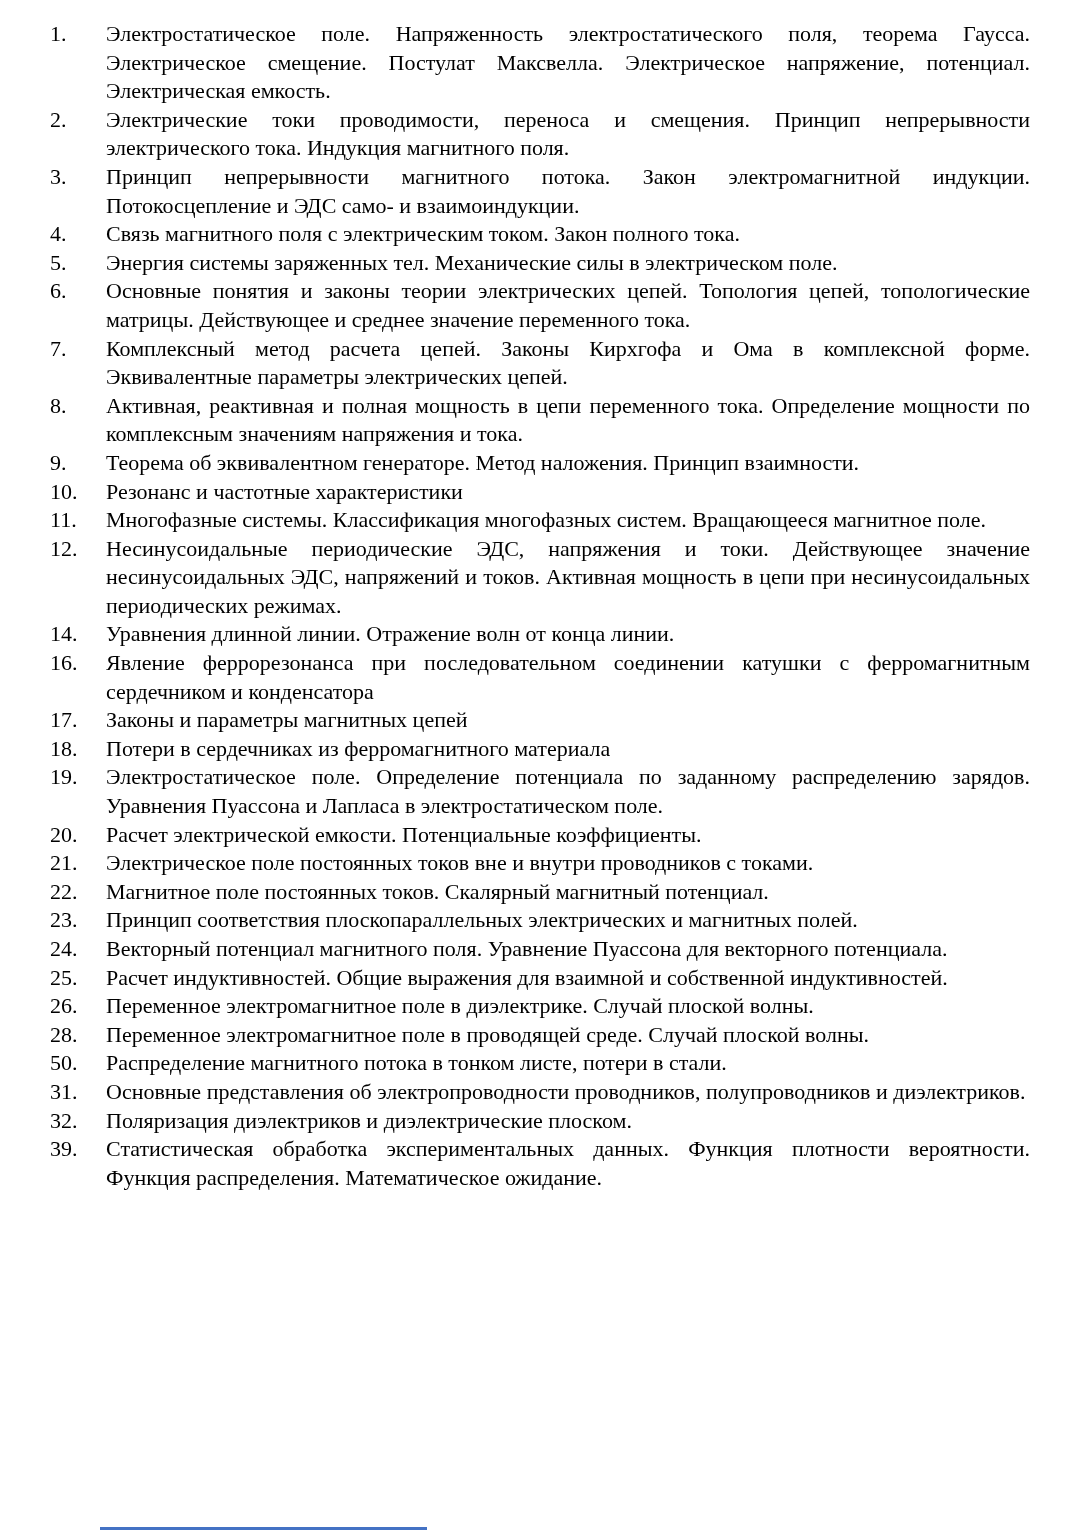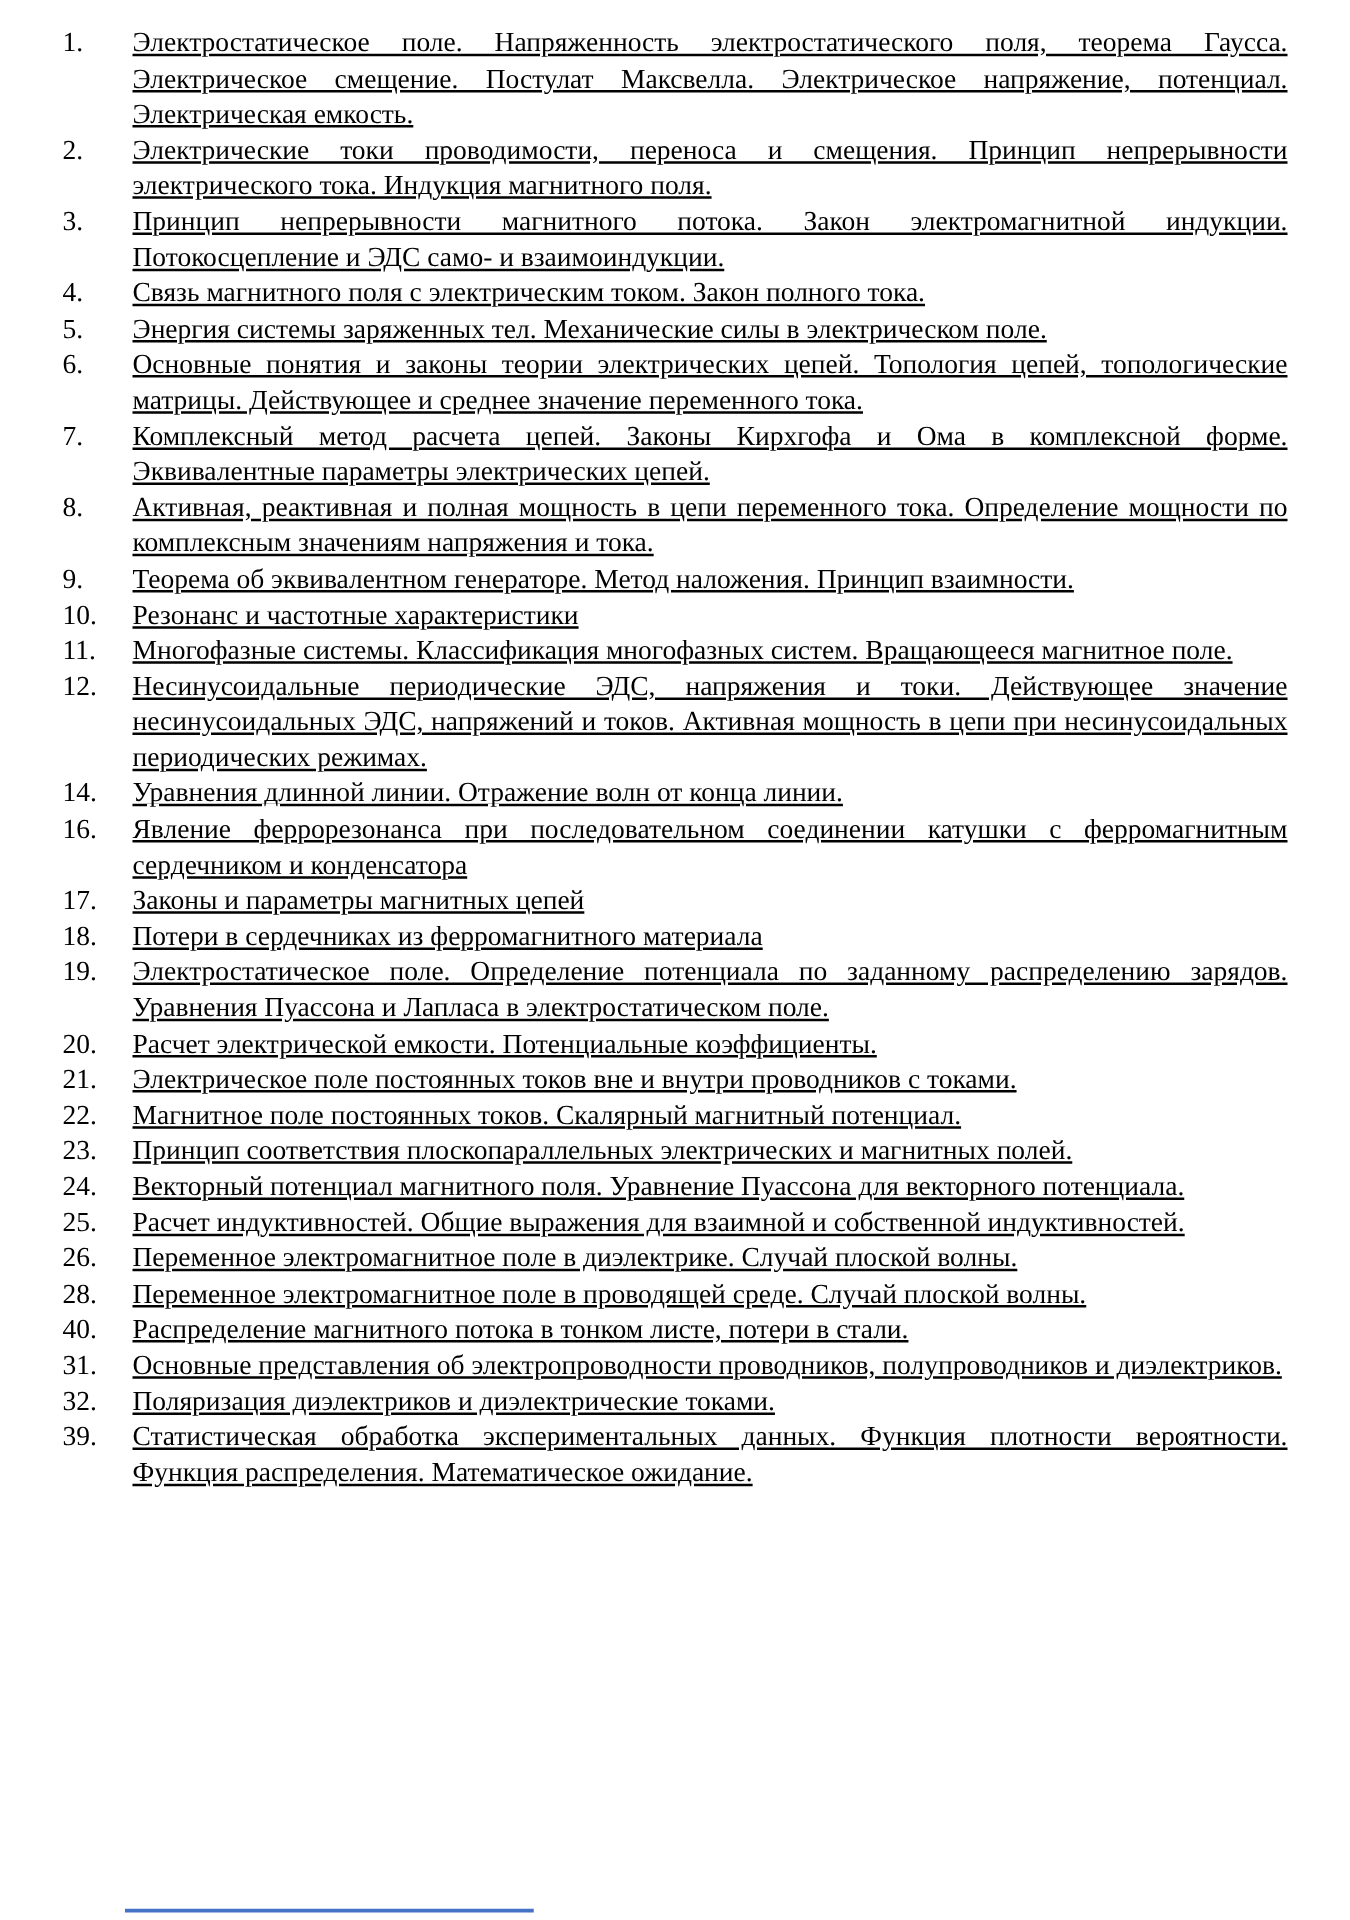--- a/index.html
+++ b/index.html
@@ -32,21 +32,20 @@
     font-size: 22px;
     line-height: 28.6px;
   }
   .num {
     text-align: left;
     white-space: nowrap;
   }
   .txt {
     text-align: justify;
     text-justify: inter-word;
-    text-decoration: underline;
   }
   .bottom-line {
     position: absolute;
     left: 100px;
     top: 1527px;
     width: 327px;
     height: 3px;
   }
 </style>
 </head>
@@ -177,32 +176,32 @@
   </li>
 
 
   <li class="item">
     <span class="num">28.</span>
     <span class="txt">Переменное электромагнитное поле в проводящей среде. Случай плоской волны.</span>
   </li>
 
 
   <li class="item">
-    <span class="num">40.</span>
+    <span class="num">50.</span>
     <span class="txt">Распределение магнитного потока в тонком листе, потери в стали.</span>
   </li>
 
   <li class="item">
     <span class="num">31.</span>
     <span class="txt">Основные представления об электропроводности проводников, полупроводников и диэлектриков.</span>
   </li>
 
   <li class="item">
     <span class="num">32.</span>
-    <span class="txt">Поляризация диэлектриков и диэлектрические токами.</span>
+    <span class="txt">Поляризация диэлектриков и диэлектрические плоском.</span>
   </li>
 
   <li class="item">
     <span class="num">39.</span>
     <span class="txt">Статистическая обработка экспериментальных данных. Функция плотности вероятности. Функция распределения. Математическое ожидание.</span>
   </li>
 </ol>
 </div>
 
 <div class="bottom-line" style="background: rgb(68, 114, 196);"></div>

